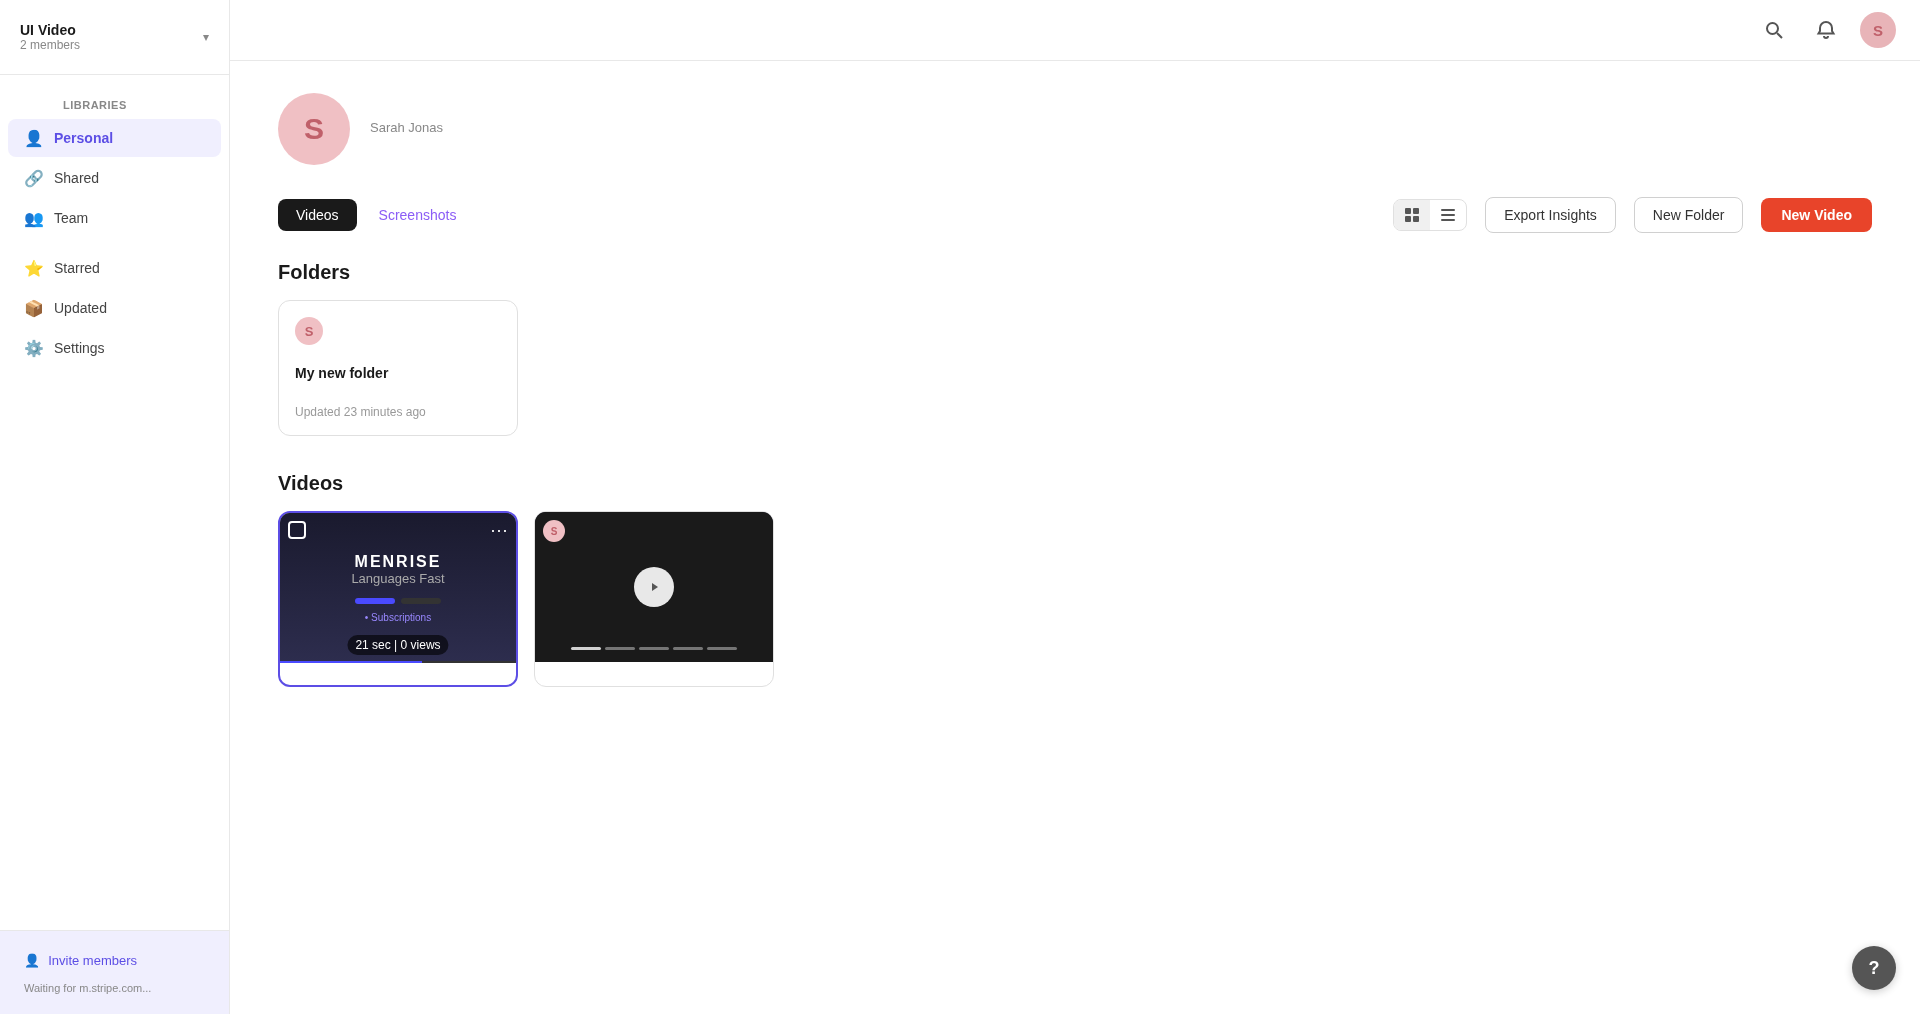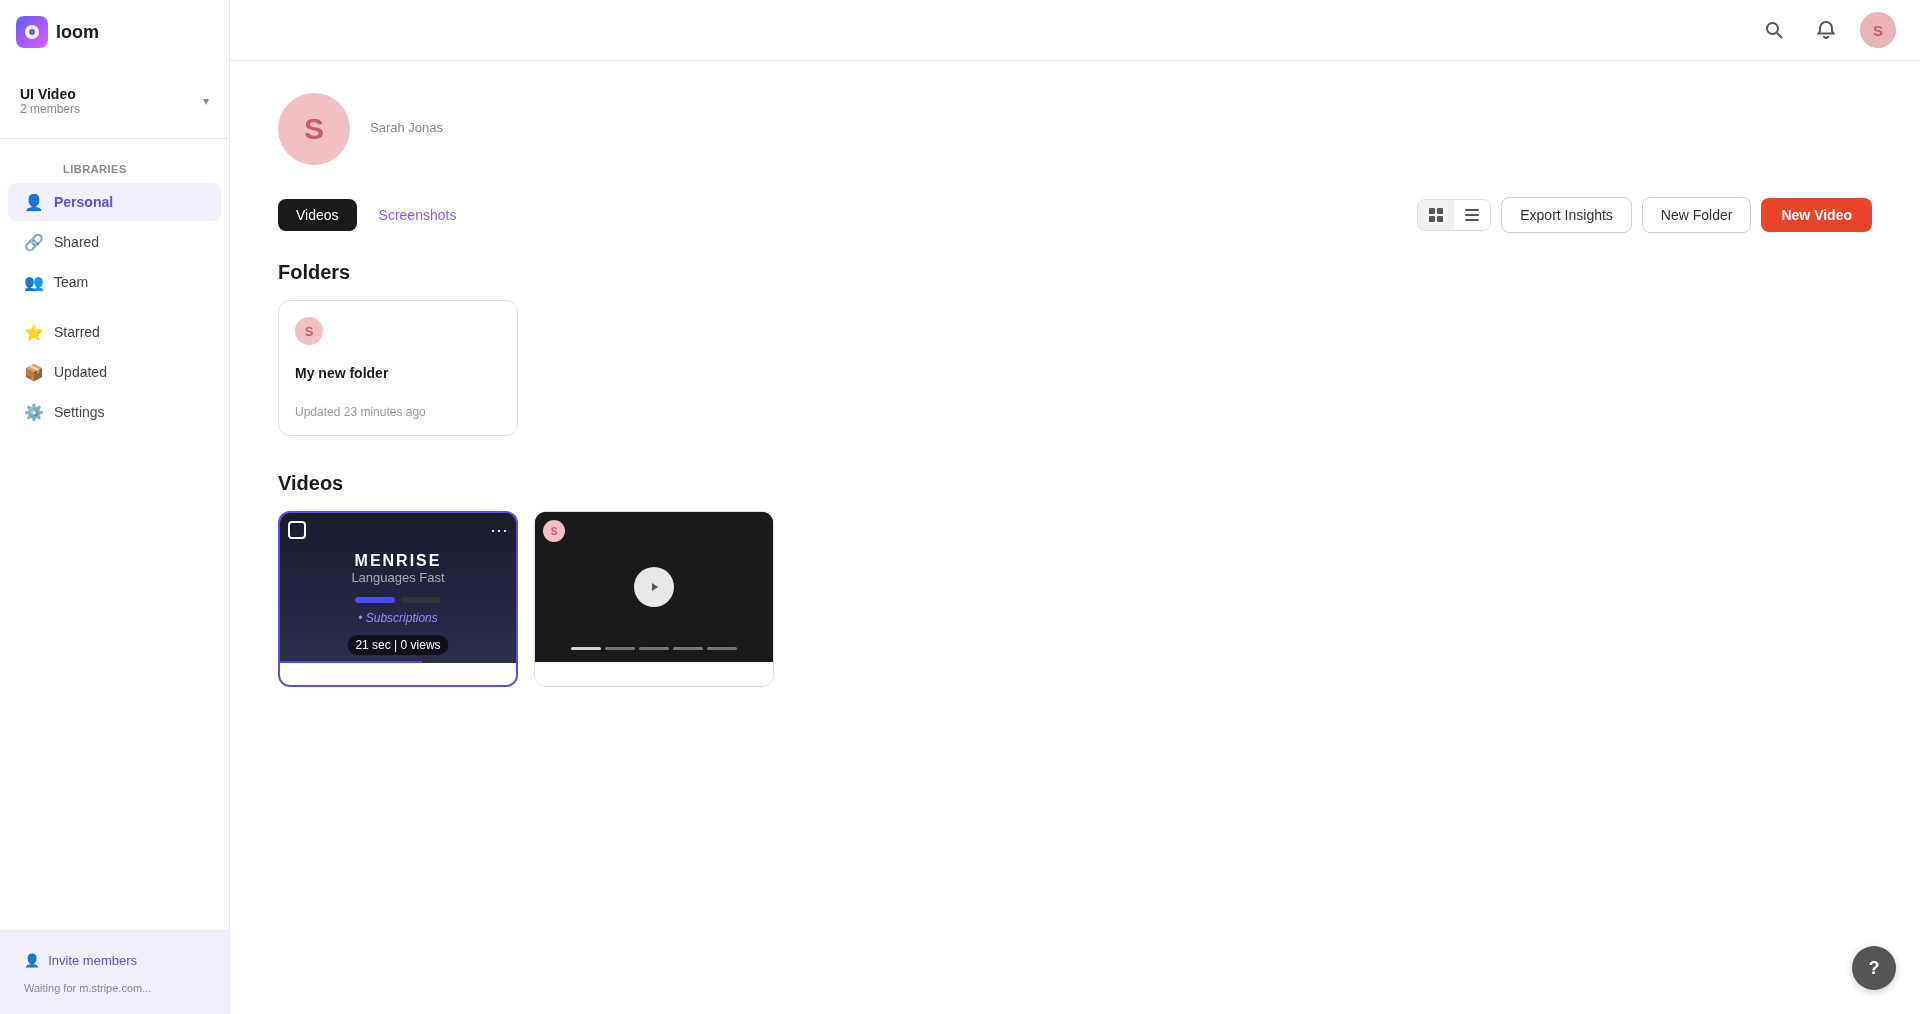--- a/index.html
+++ b/index.html
@@ -109,21 +109,21 @@
       display: flex; align-items: center; justify-content: space-between;
       margin-bottom: 28px;
     }
     .tabs { display: flex; gap: 4px; }
     .tab {
       padding: 8px 18px; border-radius: 8px; font-size: 14px; font-weight: 500;
       cursor: pointer; color: #8b5cf6; border: none; background: transparent;
     }
     .tab.active { background: #1a1a1a; color: #fff; }
 
-    .toolbar-actions { display: flex; align-items: center; gap: 10px; }
+    .toolbar-actions { display: flex; align-items: center; gap: 18px; }
     .view-toggle {
       display: flex; border: 1px solid #e0e0e0; border-radius: 8px; overflow: hidden;
     }
     .view-btn {
       padding: 7px 10px; cursor: pointer; background: transparent; border: none;
       color: #555; font-size: 16px; display: flex; align-items: center;
     }
     .view-btn.active { background: #f0f0f0; }
 
     .action-btn {
@@ -216,29 +216,20 @@
       background: #555; display: flex; align-items: center; justify-content: center;
       color: #fff; font-size: 18px; font-weight: 700; cursor: pointer;
       box-shadow: 0 2px 8px rgba(0,0,0,0.2);
     }
   </style>
 </head>
 <body>
 
 <div class="sidebar">
 
-  <div class="loom-logo">
-    <div class="logo-icon">
-      <svg width="20" height="20" viewBox="0 0 20 20" fill="none">
-        <circle cx="10" cy="10" r="7" fill="white" opacity="0.9"></circle>
-        <circle cx="10" cy="10" r="3" fill="#625df5"></circle>
-      </svg>
-    </div>
-    <span>loom</span>
-  </div>
 
   <div class="sidebar-header">
     <div class="workspace-selector">
       <div>
         <div class="workspace-name">UI Video</div>
         <div class="workspace-members">2 members</div>
       </div>
       <span class="chevron-icon">▾</span>
     </div>
   </div>
@@ -358,21 +349,21 @@
 
         <div class="video-card selected">
           <div class="video-thumb">
             <div class="thumb-content-1">
               <div style="color:#fff; font-size:16px; font-weight:800; letter-spacing:2px;">MENRISE</div>
               <div style="font-size:13px;color:#aaa;margin-top:0;">Languages Fast</div>
               <div style="margin-top:12px;display:flex;gap:6px;">
                 <div style="width:40px;height:6px;border-radius:3px;background:#4a4aff;"></div>
                 <div style="width:40px;height:6px;border-radius:3px;background:#333;"></div>
               </div>
-              <div style="margin-top:8px;font-size:12px;color:#9988ff;font-style:italic;">• Subscriptions</div>
+              <div style="margin-top:8px;font-size:10px;color:#9988ff;">• Subscriptions</div>
               <div style="position:absolute;bottom:0;left:0;right:0;height:2px;background:linear-gradient(90deg,#4a4aff 60%,#333 60%);"></div>
             </div>
             <div class="video-card-header">
               <div class="video-checkbox"></div>
               <button class="video-more-btn">···</button>
             </div>
             <div class="video-duration-overlay">21 sec | 0 views</div>
           </div>
           <div class="video-card-body"></div>
         </div>

